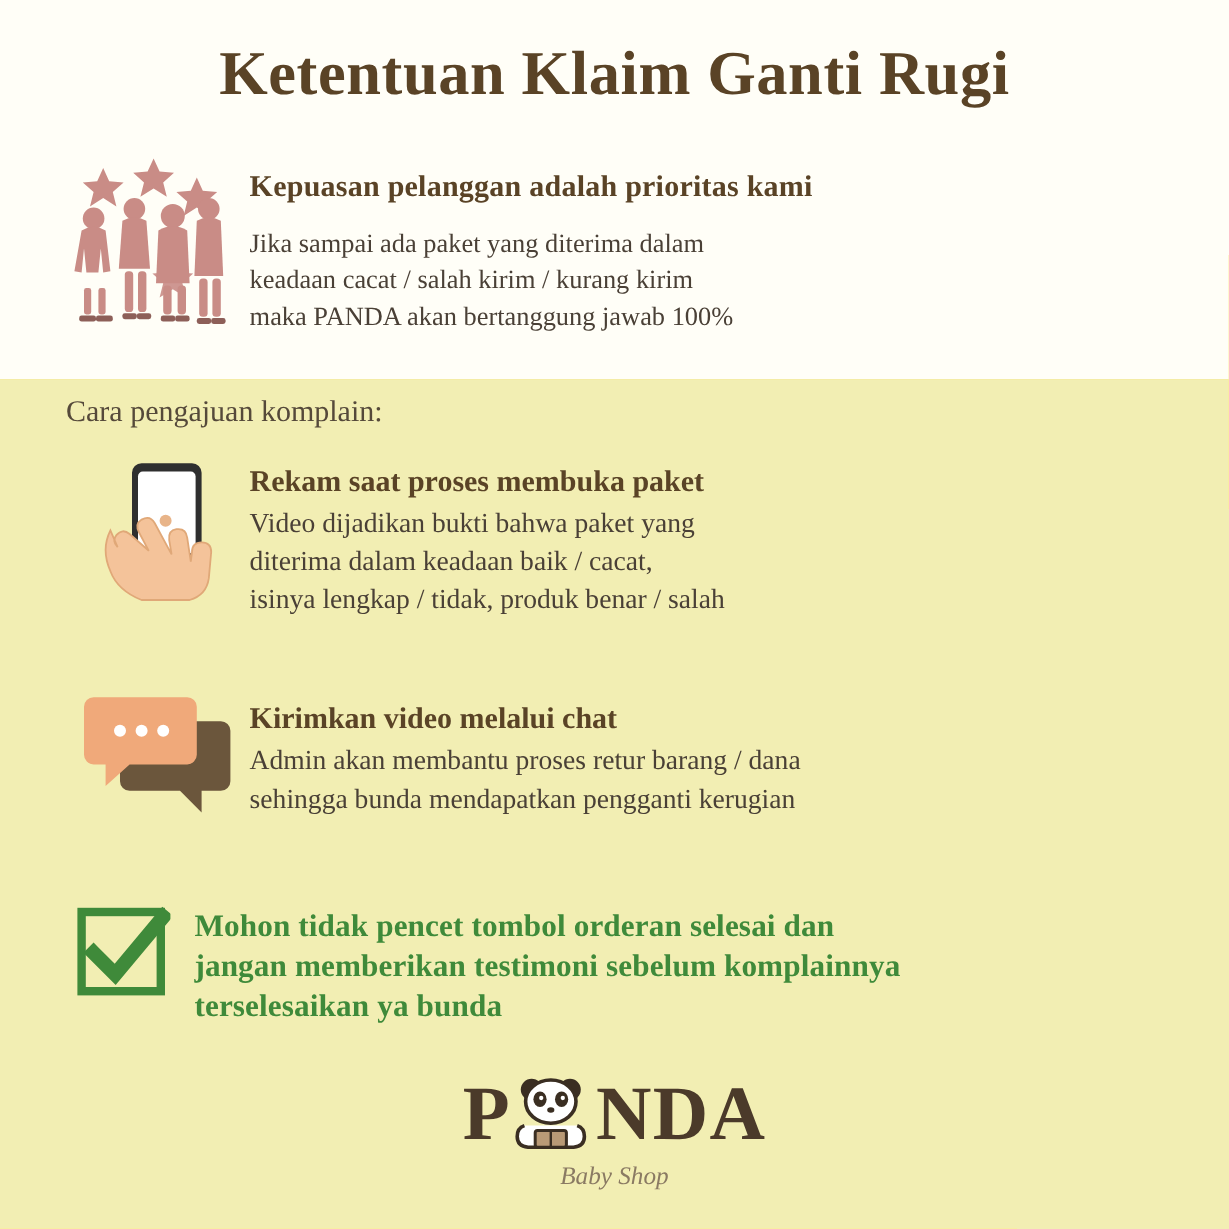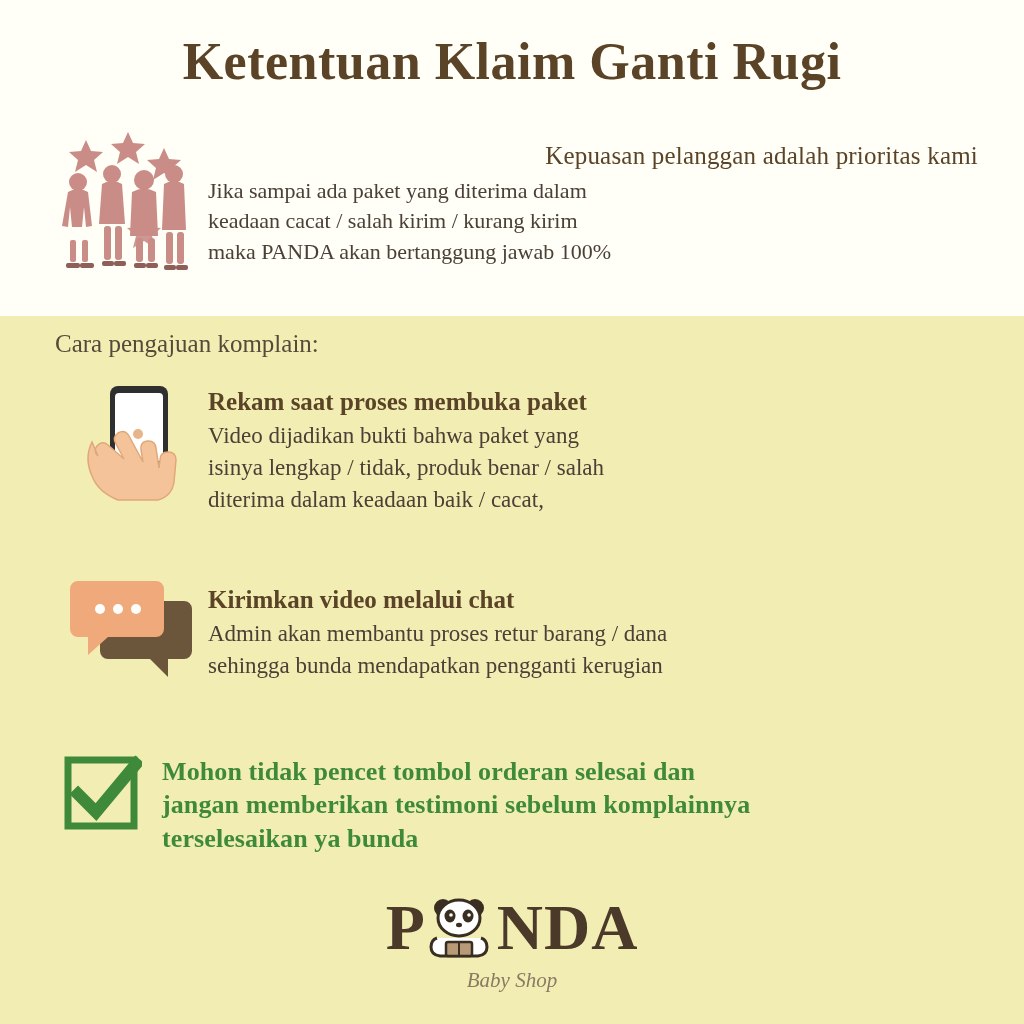--- a/index.html
+++ b/index.html
@@ -22,23 +22,22 @@
     font-size: 52px; font-weight: bold; letter-spacing: 0.5px;
     color: #5a4326;
     font-family: "Liberation Serif", serif;
   }
 
   
   .people-art { position: absolute; left: 56px; top: 130px; width: 140px; height: 150px; }
 
   .intro-block { position: absolute; left: 208px; top: 142px; width: 770px; }
   .intro-head {
-    font-size: 25px; font-weight: normal; color: #5a4326; letter-spacing: .2px;
-    margin-bottom: 6px;
-    text-align: right;
+    font-size: 25px; font-weight: bold; color: #5a4326; letter-spacing: .2px;
+    margin-bottom: 18px;
   }
   .intro-body { font-size: 22px; color: #4a4036; line-height: 1.38; }
 
   
   .body-band {
     position: absolute; left: 0; top: 316px; width: 1024px; height: 708px;
     background: #f2eeb3;
   }
   .cara { position: absolute; left: 55px; top: 330px; font-size: 25px; color: #55493a; }
 
@@ -144,22 +143,22 @@
     <rect x="33" y="9" width="48" height="68" rx="4" fill="#ffffff"></rect>
     <g fill="#f4c39a" stroke="#e0a878" stroke-width="1.5">
       <path d="M10 58 q-8 16 0 34 q6 16 26 24 l40 0 q14 -4 16 -18 l2 -22 q0 -8 -8 -8 q-8 0 -8 8 l-1 8 l-3 -20 q-1 -8 -9 -7 q-7 1 -6 9 l2 12 l-14 -26 q-4 -7 -11 -3 q-6 4 -2 11 l8 15 l-16 -14 q-6 -5 -11 1 q-4 5 1 10 z"></path>
     </g>
     <circle cx="56" cy="50" r="5" fill="#e8b489"></circle>
   </svg>
   <div class="row" style="left:208px; top:388px; width:770px;">
     <div class="row-text-head">Rekam saat proses membuka paket</div>
     <div class="row-text-body">
       <div>Video dijadikan bukti bahwa paket yang</div>
+      <div>diterima dalam keadaan baik / cacat,</div>
       <div>isinya lengkap / tidak, produk benar / salah</div>
-      <div>diterima dalam keadaan baik / cacat,</div>
     </div>
   </div>
 
   <svg class="icon-chat" viewBox="0 0 130 110">
     <path d="M38 26 h76 a8 8 0 0 1 8 8 v42 a8 8 0 0 1 -8 8 h-16 v18 l-18 -18 h-42 a8 8 0 0 1 -8 -8 v-42 a8 8 0 0 1 8 -8 z" fill="#6b563c"></path>
     <path d="M8 6 h78 a8 8 0 0 1 8 8 v40 a8 8 0 0 1 -8 8 h-48 l-20 18 v-18 h-10 a8 8 0 0 1 -8 -8 v-40 a8 8 0 0 1 8 -8 z" fill="#f0a97a"></path>
     <g fill="#ffffff">
       <circle cx="30" cy="34" r="5"></circle>
       <circle cx="48" cy="34" r="5"></circle>
       <circle cx="66" cy="34" r="5"></circle>

